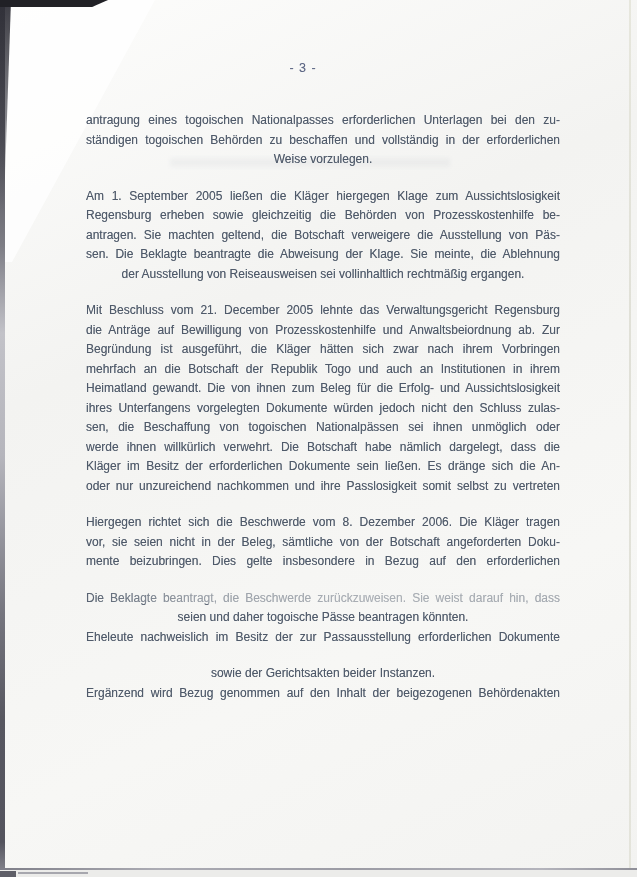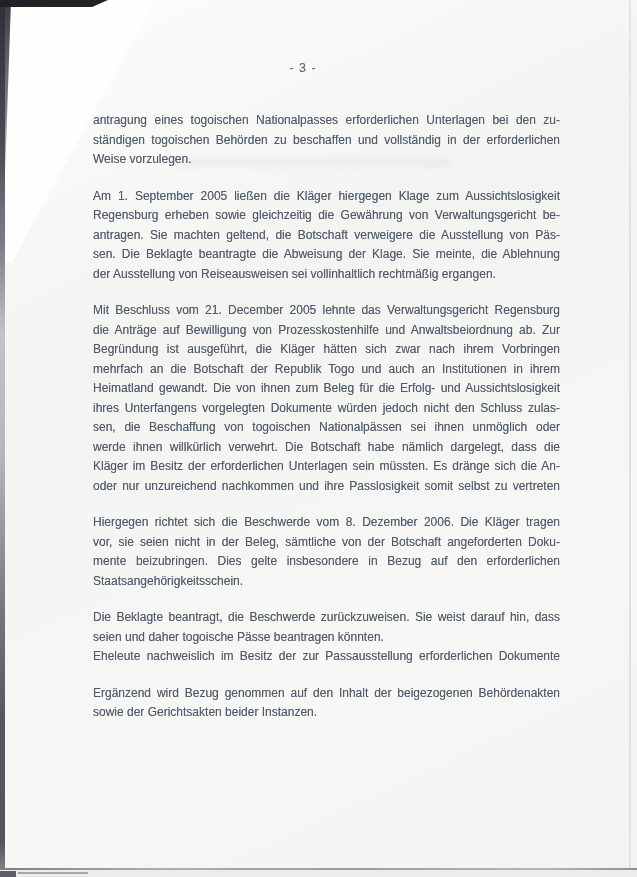--- a/index.html
+++ b/index.html
@@ -60,25 +60,25 @@
     position: absolute; top: 61px; left: 0; width: 606px;
     text-align: center; font-size: 12.5px; color: #5e6885; letter-spacing: 1px;
     text-shadow: 0 0 0.5px rgba(94,104,133,0.5);
   }
   .doc-body {
     position: absolute; left: 78px; top: 111px; width: 482px;
     color: #4f5a6a; font-size: 12px;
     text-shadow: 0 0 0.5px rgba(79,90,106,0.55);
     z-index: 2;
   }
-  .paragraph { margin: 0 0 17px 15px; }
+  .paragraph { margin: 0 0 17px 8px; }
   .line {
     height: 19.5px; line-height: 19.5px;
     white-space: nowrap; overflow: hidden;
-    text-align: left;
+    text-align: center;
   }
   .line.just { text-align: justify; text-align-last: justify; }
   .u {
     text-underline-offset: 2.5px;
     text-decoration-color: rgba(79,90,106,0.8);
   }
 </style>
 </head>
 <body>
 
@@ -97,48 +97,47 @@
 
   <div class="page-number">- 3 -</div>
   <div class="doc-body">
       <div class="paragraph">
         <div class="line just"><span>antragung eines togoischen Nationalpasses erforderlichen Unterlagen bei den zu-</span></div>
         <div class="line just"><span>ständigen togoischen Behörden zu beschaffen und vollständig in der erforderlichen</span></div>
         <div class="line"><span>Weise vorzulegen.</span></div>
       </div>
       <div class="paragraph">
         <div class="line just"><span class="u">Am 1. September 2005</span><span> ließen die Kläger hiergegen </span><span class="u">Klage</span><span> zum Aussichtslosigkeit</span></div>
-        <div class="line just"><span>Regensburg erheben sowie gleichzeitig die </span><span class="u">Gewährung von Verwaltungsgericht</span><span> be-</span></div>
+        <div class="line just"><span>Regensburg erheben sowie gleichzeitig die </span><span class="u">Behörden von Prozesskostenhilfe</span><span> be-</span></div>
         <div class="line just"><span>antragen. Sie machten geltend, die Botschaft verweigere die Ausstellung von Päs-</span></div>
         <div class="line just"><span>sen. Die Beklagte beantragte die Abweisung der Klage. Sie meinte, die Ablehnung</span></div>
         <div class="line"><span>der Ausstellung von Reiseausweisen sei vollinhaltlich rechtmäßig ergangen.</span></div>
       </div>
       <div class="paragraph">
         <div class="line just"><span>Mit </span><span class="u">Beschluss vom 21. December 2005</span><span> lehnte das Verwaltungsgericht Regensburg</span></div>
         <div class="line just"><span>die Anträge auf Bewilligung von Prozesskostenhilfe und Anwaltsbeiordnung ab. Zur</span></div>
         <div class="line just"><span>Begründung ist ausgeführt, die Kläger hätten sich zwar nach ihrem Vorbringen</span></div>
         <div class="line just"><span>mehrfach an die Botschaft der Republik Togo und auch an Institutionen in ihrem</span></div>
         <div class="line just"><span>Heimatland gewandt. Die von ihnen zum Beleg für die Erfolg- und Aussichtslosigkeit</span></div>
         <div class="line just"><span>ihres Unterfangens vorgelegten Dokumente würden jedoch nicht den Schluss zulas-</span></div>
         <div class="line just"><span>sen, die Beschaffung von togoischen Nationalpässen sei ihnen unmöglich oder</span></div>
         <div class="line just"><span>werde ihnen willkürlich verwehrt. Die Botschaft habe nämlich dargelegt, dass die</span></div>
-        <div class="line just"><span>Kläger im Besitz der erforderlichen Unterlagen sein müssten. Es dränge sich die An-</span></div>
+        <div class="line just"><span>Kläger im Besitz der erforderlichen Dokumente sein ließen. Es dränge sich die An-</span></div>
         <div class="line just"><span>oder nur unzureichend nachkommen und ihre Passlosigkeit somit selbst zu vertreten</span></div>
       </div>
       <div class="paragraph">
         <div class="line just"><span>Hiergegen richtet sich die </span><span class="u">Beschwerde vom 8. Dezember 2006</span><span>. Die Kläger tragen</span></div>
         <div class="line just"><span>vor, sie seien nicht in der Beleg, sämtliche von der Botschaft angeforderten Doku-</span></div>
         <div class="line just"><span>mente beizubringen. Dies gelte insbesondere in Bezug auf den erforderlichen</span></div>
-        <div class="line"><span>Staatsangehörigkeitsschein.</span></div>
       </div>
       <div class="paragraph">
         <div class="line just"><span>Die Beklagte beantragt, die Beschwerde zurückzuweisen. Sie weist darauf hin, dass</span></div>
         <div class="line"><span>seien und daher togoische Pässe beantragen könnten.</span></div>
         <div class="line just"><span>Eheleute nachweislich im Besitz der zur Passausstellung erforderlichen Dokumente</span></div>
       </div>
       <div class="paragraph">
+        <div class="line"><span>sowie der Gerichtsakten beider Instanzen.</span></div>
         <div class="line just"><span>Ergänzend wird Bezug genommen auf den Inhalt der beigezogenen Behördenakten</span></div>
-        <div class="line"><span>sowie der Gerichtsakten beider Instanzen.</span></div>
       </div>
     </div>
 
   <div class="fade-streak"></div>
 </div>
 
 </body></html>

